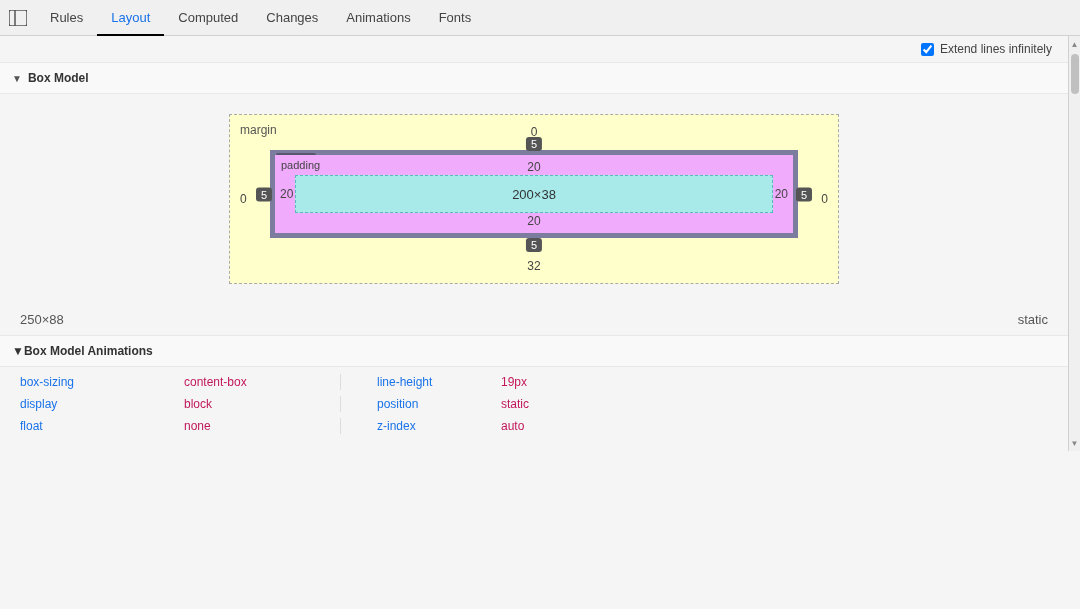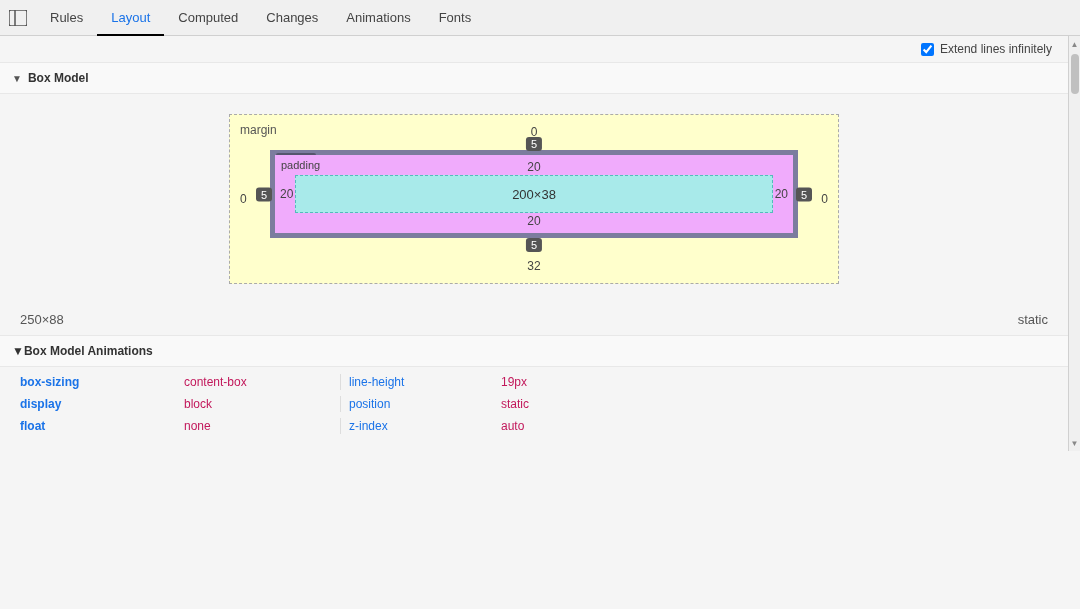--- a/index.html
+++ b/index.html
@@ -155,23 +155,23 @@
       color: #888;
       cursor: pointer;
     }
     .scrollbar-thumb {
       width: 8px;
       height: 40px;
       background: #c0c0c0;
       border-radius: 4px;
       margin-top: 4px;
     }
-    .pt-name { font-size: 12px; color: #1a73e8; padding: 2px 4px 2px 0; font-weight: bold; }
+    .pt-name { font-size: 12px; color: #1a73e8; padding: 2px 4px 2px 0; }
     .pt-val-pink { font-size: 12px; color: #c2185b; padding: 2px 4px; }
-    .pt-name2 { font-size: 12px; color: #1a73e8; padding: 2px 4px 2px 8px; }
+    .pt-name2 { font-size: 12px; color: #1a73e8; padding: 2px 4px 2px 8px; margin-left: 28px; }
     .pt-val-pink2 { font-size: 12px; color: #c2185b; padding: 2px 0; }
   </style>
 </head>
 <body>
 
 <div class="top-nav">
   <div class="nav-icon">
     <svg width="18" height="16" viewBox="0 0 18 16">
       <rect x="0" y="0" width="18" height="16" rx="2" fill="none" stroke="#555" stroke-width="1.5"></rect>
       <line x1="6" y1="0" x2="6" y2="16" stroke="#555" stroke-width="1.5"></line>

